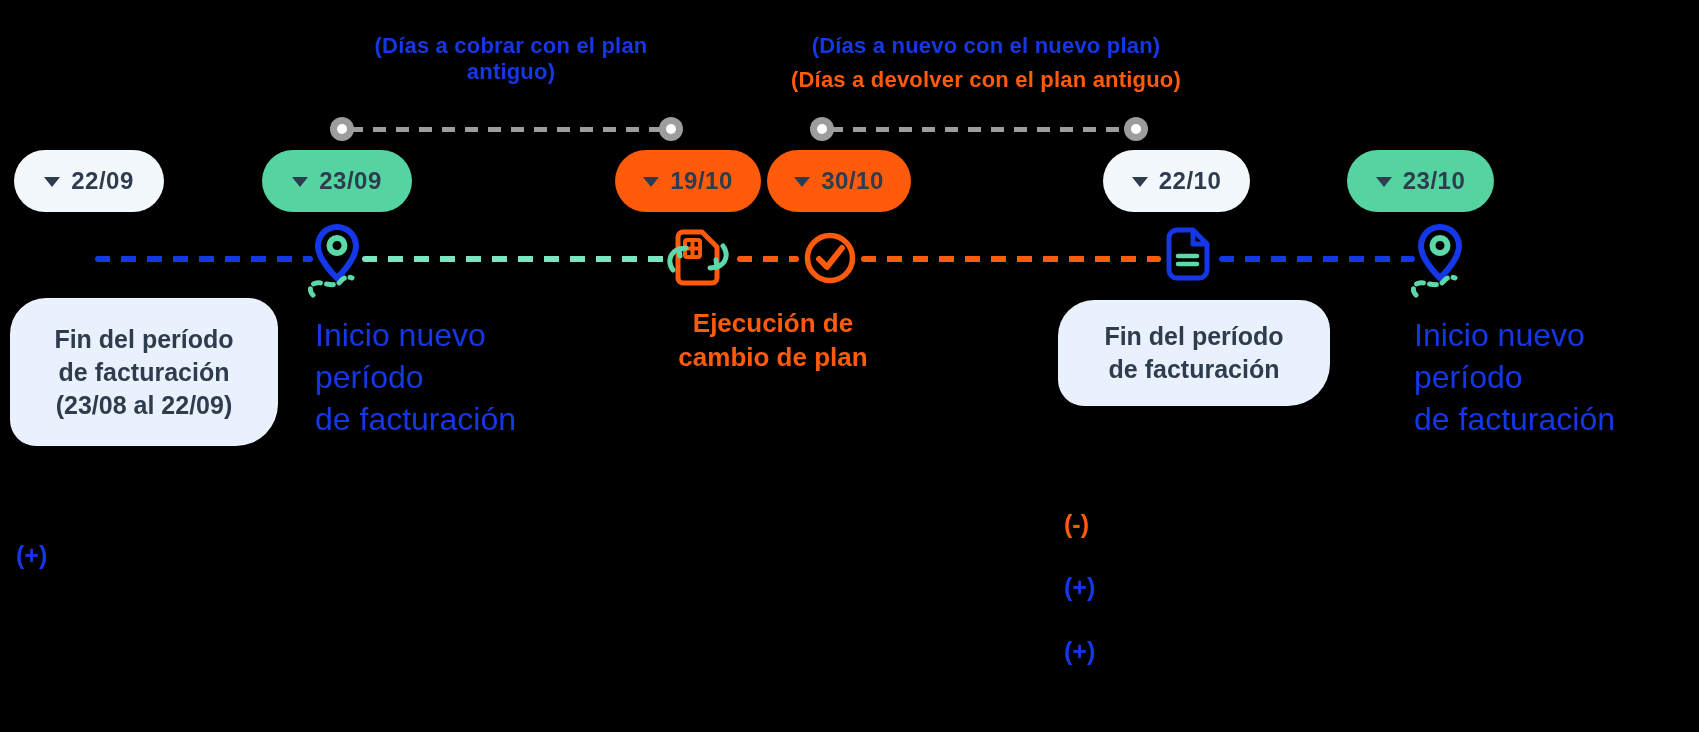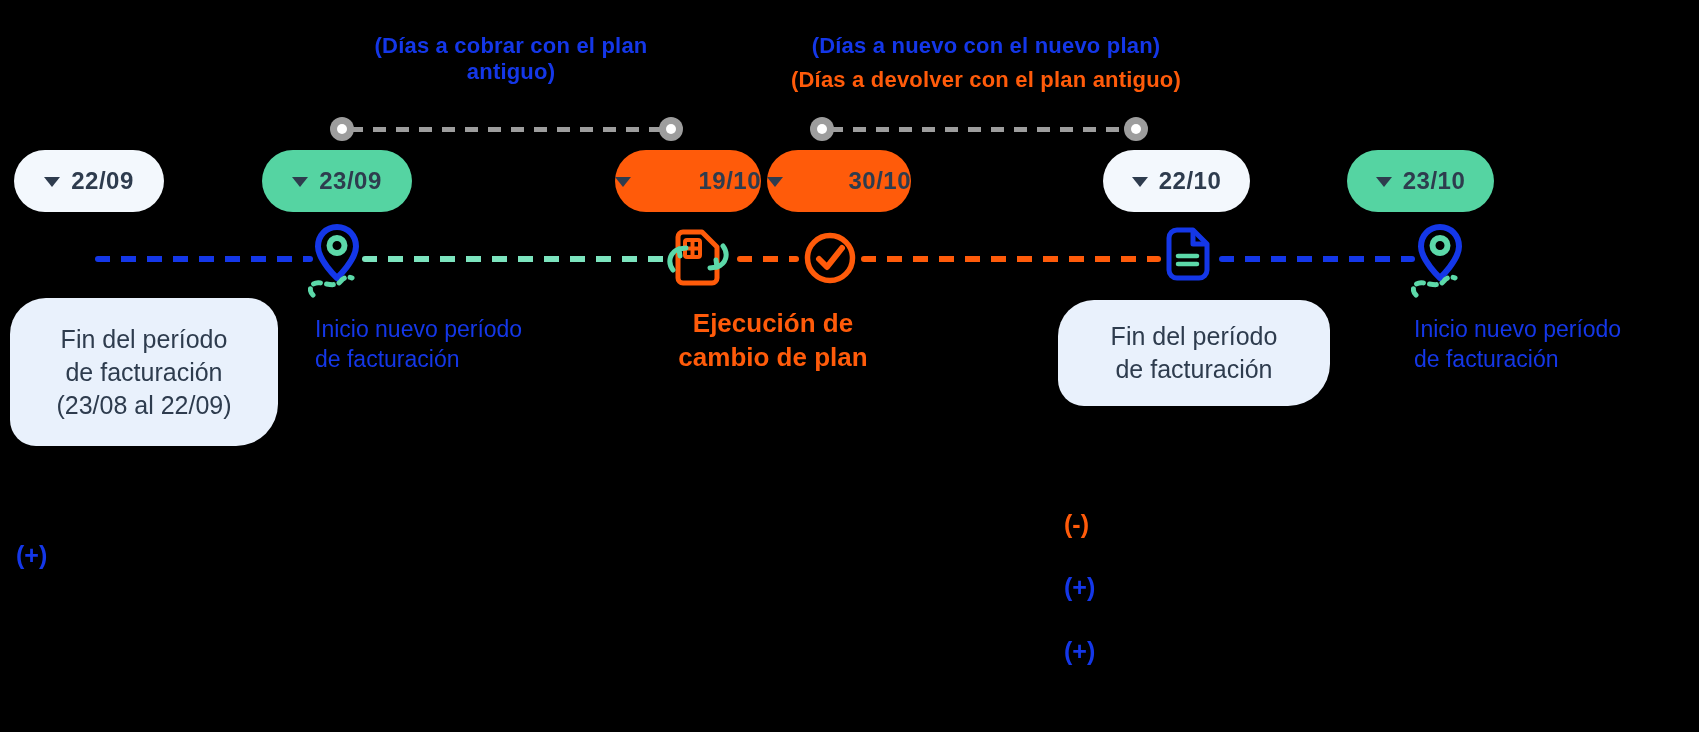--- a/index.html
+++ b/index.html
@@ -15,36 +15,36 @@
   .connector{position:absolute;height:24px;}
   .cline{position:absolute;left:20px;right:20px;top:10px;height:5px;
     background:repeating-linear-gradient(90deg,var(--gray) 0 13px,transparent 13px 23px);}
   .cdot{position:absolute;top:0;width:24px;height:24px;border-radius:50%;background:var(--gray);}
   .cdot::after{content:"";position:absolute;left:7px;top:7px;width:10px;height:10px;border-radius:50%;background:#fff;}
   .cdot.l{left:0;} .cdot.r{right:0;}
   
   .pill{position:absolute;top:150px;height:62px;border-radius:31px;display:flex;align-items:center;justify-content:center;gap:11px;}
   .pill.light{background:var(--pill_light);}
   .pill.green{background:var(--green);}
-  .pill.orange{background:var(--orange);justify-content:space-between;}
+  .pill.orange{background:var(--orange);}
   .pill .tri{width:0;height:0;border-left:8px solid transparent;border-right:8px solid transparent;border-top:10px solid var(--dark);margin-top:2px;}
   .pill .date{font-size:24px;font-weight:600;color:var(--dark);letter-spacing:.5px;}
   
   .seg{position:absolute;top:256px;height:6px;border-radius:3px;}
   .seg.blue{background:repeating-linear-gradient(90deg,var(--blue) 0 15px,transparent 15px 26px);}
   .seg.mint{background:repeating-linear-gradient(90deg,var(--mint) 0 15px,transparent 15px 26px);}
   .seg.orange{background:repeating-linear-gradient(90deg,var(--orange) 0 15px,transparent 15px 26px);}
   
   .icon{position:absolute;}
   
   .bubble{position:absolute;background:var(--bubble);border-radius:36px 30px 42px 26px;
     display:flex;align-items:center;justify-content:center;text-align:center;
-    color:var(--dark);font-size:25px;line-height:1.32;}
+    color:var(--dark);font-size:25px;line-height:1.32;font-weight:bold;}
   
-  .evt{position:absolute;font-size:23px;line-height:1.32;}
+  .evt{position:absolute;font-size:32px;line-height:1.32;}
   .evt.blue{color:var(--blue);font-weight:500;text-align:left;}
   .evt.orange{color:var(--orange);font-weight:800;text-align:center;}
   
   .mark{position:absolute;font-size:25px;font-weight:800;}
   .mark.blue{color:var(--blue);}
   .mark.orange{color:var(--orange);}
   .multiline{white-space:pre-line;}
 </style>
 </head>
 <body>

